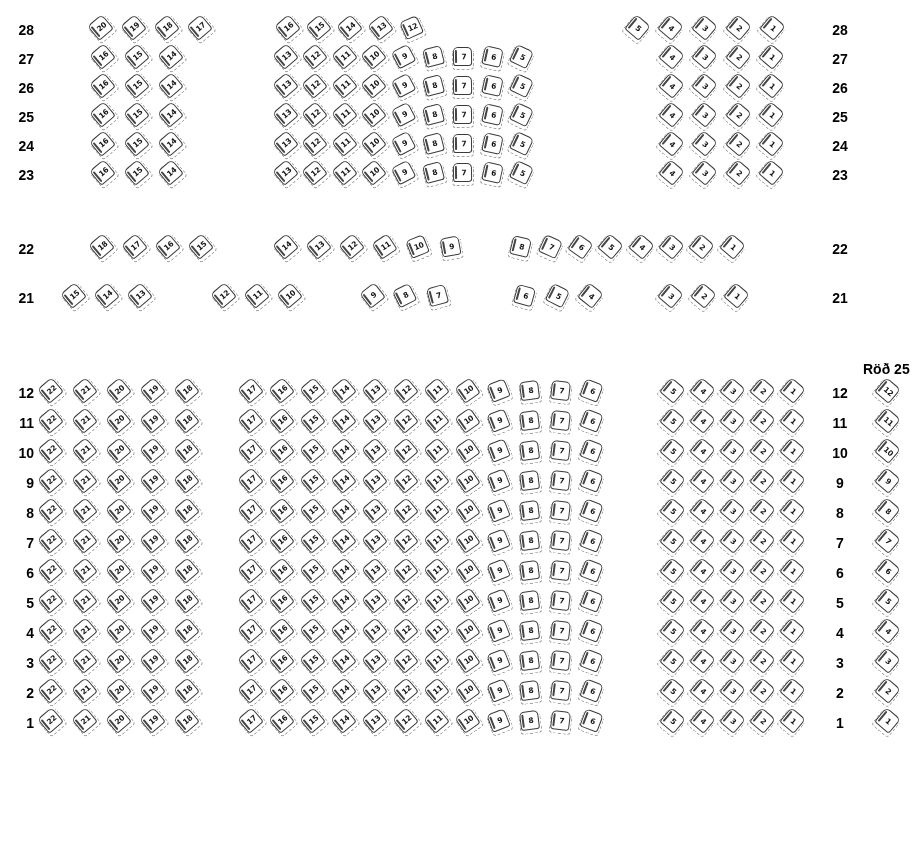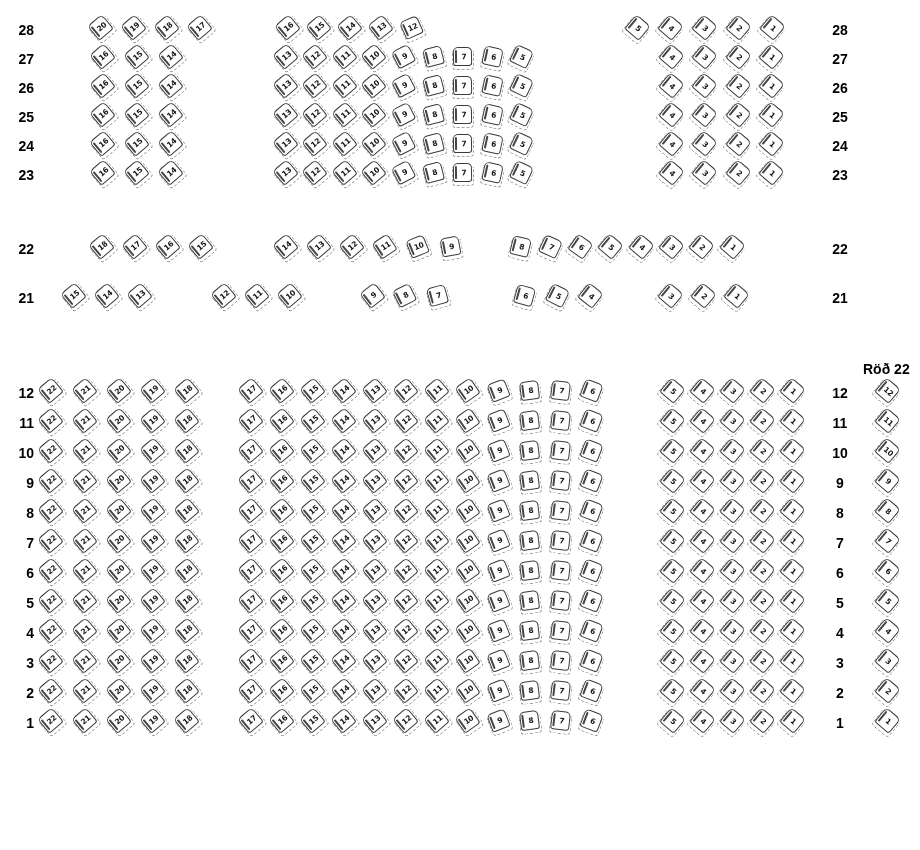--- a/index.html
+++ b/index.html
@@ -34,21 +34,21 @@
   .seat-num{
     position:absolute;left:3.5px;right:1px;top:50%;
     transform:translateY(-53%);text-align:center;
     font:700 7.5px "DejaVu Sans",sans-serif;letter-spacing:-0.4px;
   }
 </style>
 </head>
 <body>
 
 <div class="canvas" id="seatmap">
-  <div class="side-label">Röð 22</div>
+  <div class="side-label">Röð 25</div>
 <div class="row-label left" style="top: 22px;">28</div>
     <div class="row-label right" style="top: 22px;">28</div>
     <div class="seat" style="left: 90.5px; top: 17.5px; transform: rotate(-40deg);">
       <span class="seat-num">20</span>
     </div>
     <div class="seat" style="left: 123.5px; top: 17.5px; transform: rotate(-40deg);">
       <span class="seat-num">19</span>
     </div>
     <div class="seat" style="left: 156.5px; top: 17.5px; transform: rotate(-40deg);">
       <span class="seat-num">18</span>

